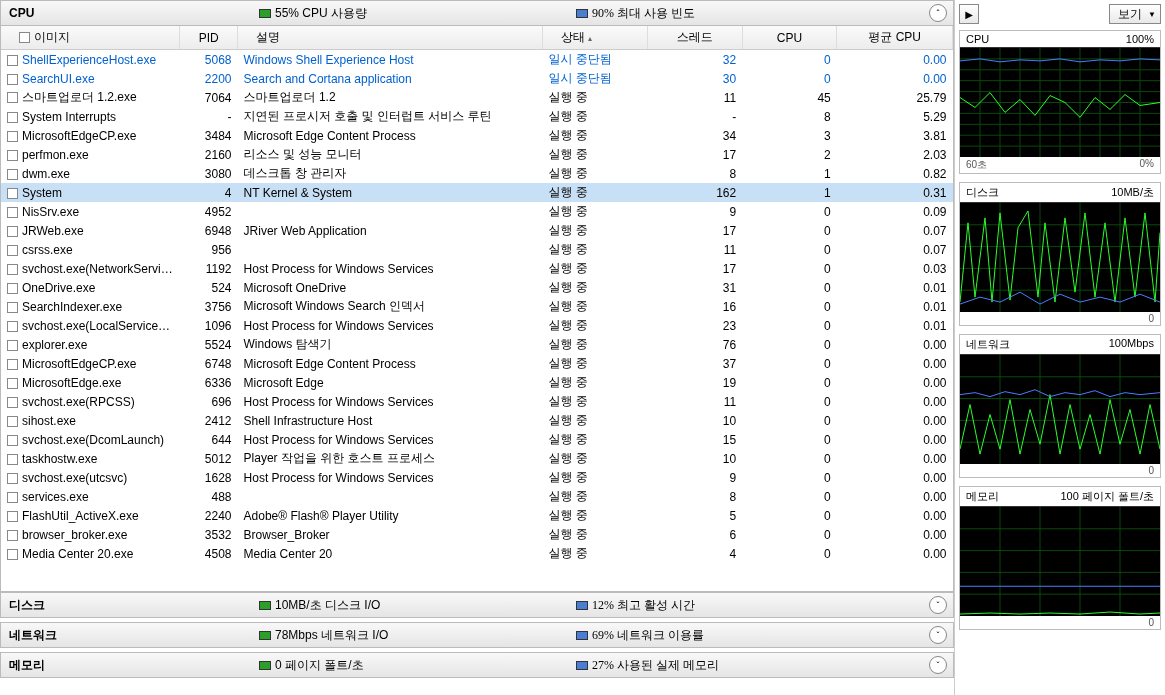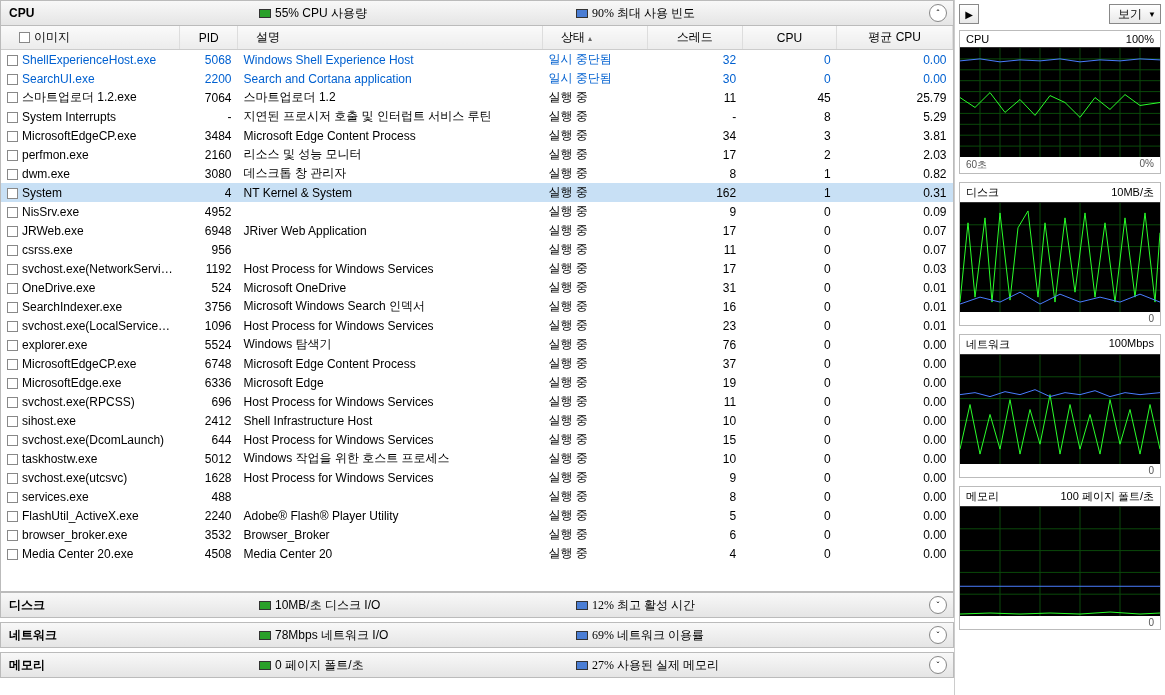--- a/index.html
+++ b/index.html
@@ -288,21 +288,21 @@
     <td class="right">644</td>
     <td>Host Process for Windows Services</td>
     <td>실행 중</td>
     <td class="right">15</td>
     <td class="right">0</td>
     <td class="right">0.00</td>
             </tr>
             <tr>
     <td><span class="checkbox"></span>taskhostw.exe</td>
     <td class="right">5012</td>
-    <td>Windows 작업을 위한 호스트 프로세스</td>
+    <td>Player 작업을 위한 호스트 프로세스</td>
     <td>실행 중</td>
     <td class="right">10</td>
     <td class="right">0</td>
     <td class="right">0.00</td>
             </tr>
             <tr>
     <td><span class="checkbox"></span>svchost.exe(utcsvc)</td>
     <td class="right">1628</td>
     <td>Host Process for Windows Services</td>
     <td>실행 중</td>

